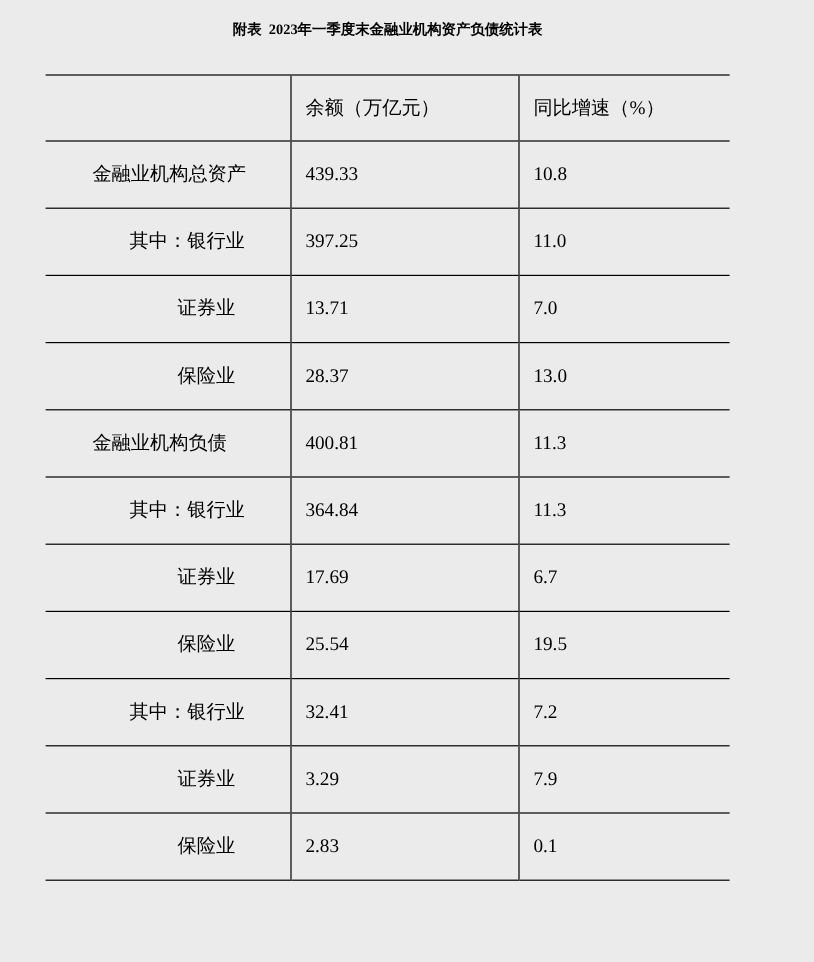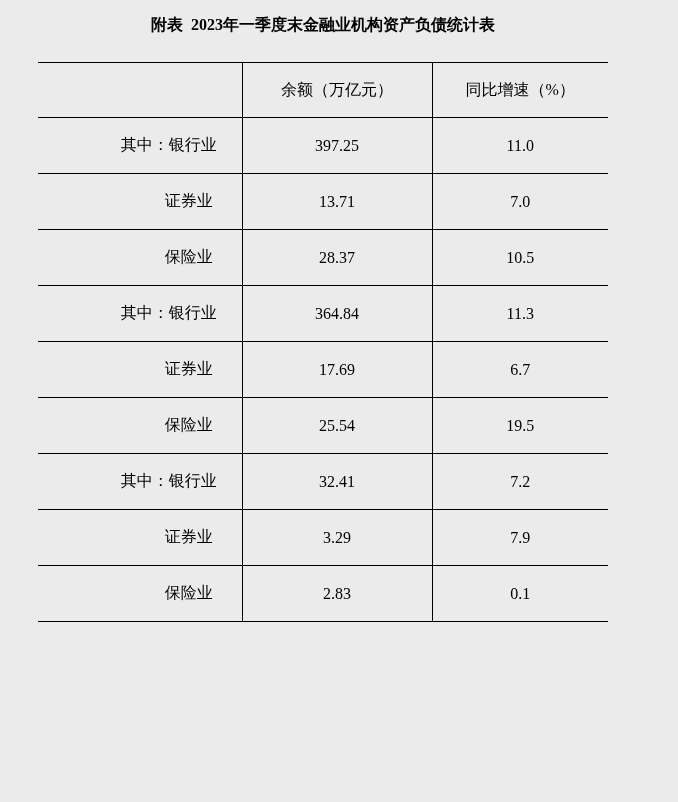--- a/index.html
+++ b/index.html
@@ -14,40 +14,40 @@
     font-family: "Liberation Serif", "DejaVu Serif", serif;
     overflow: hidden;
   }
   .doc {
     margin-left: 38px;
     width: 570px;
   }
   .title {
     padding-top: 15px;
     margin: 0 0 28px 0;
-    font-size: 16px;
+    font-size: 12px;
     line-height: 19px;
     font-weight: bold;
     text-align: center;
     white-space: pre;
   }
   table.stats {
     width: 570px;
     border-collapse: collapse;
     table-layout: fixed;
   }
   col.c0 { width: 204px; }
   col.c1 { width: 190px; }
   col.c2 { width: 176px; }
   table.stats th,
   table.stats td {
     border-top: 1.4px solid #000;
     font-size: 16px;
     font-weight: normal;
-    text-align: center;
+    text-align: left;
     vertical-align: middle;
     padding: 12px;
     overflow: hidden;
   }
   thead tr { height: 55px; }
   tbody tr { height: 56px; }
   tbody tr:last-child th,
   tbody tr:last-child td {
     border-bottom: 1.4px solid #000;
   }
@@ -75,33 +75,43 @@
     </colgroup>
     <thead>
       <tr>
         <th></th>
         <th class="vline-l">余额（万亿元）</th>
         <th class="vline-l">同比增速（%）</th>
       </tr>
     </thead>
     <tbody>
       <tr>
+        <td class="lab main">金融业机构总资产</td>
+        <td class="vline-l">439.33</td>
+        <td class="vline-l">10.8</td>
+      </tr>
+      <tr>
         <td class="lab sub1">其中：银行业</td>
         <td class="vline-l">397.25</td>
         <td class="vline-l">11.0</td>
       </tr>
       <tr>
         <td class="lab sub2">证券业</td>
         <td class="vline-l">13.71</td>
         <td class="vline-l">7.0</td>
       </tr>
       <tr>
         <td class="lab sub2">保险业</td>
         <td class="vline-l">28.37</td>
-        <td class="vline-l">10.5</td>
+        <td class="vline-l">13.0</td>
+      </tr>
+      <tr>
+        <td class="lab main">金融业机构负债</td>
+        <td class="vline-l">400.81</td>
+        <td class="vline-l">11.3</td>
       </tr>
       <tr>
         <td class="lab sub1">其中：银行业</td>
         <td class="vline-l">364.84</td>
         <td class="vline-l">11.3</td>
       </tr>
       <tr>
         <td class="lab sub2">证券业</td>
         <td class="vline-l">17.69</td>
         <td class="vline-l">6.7</td>

